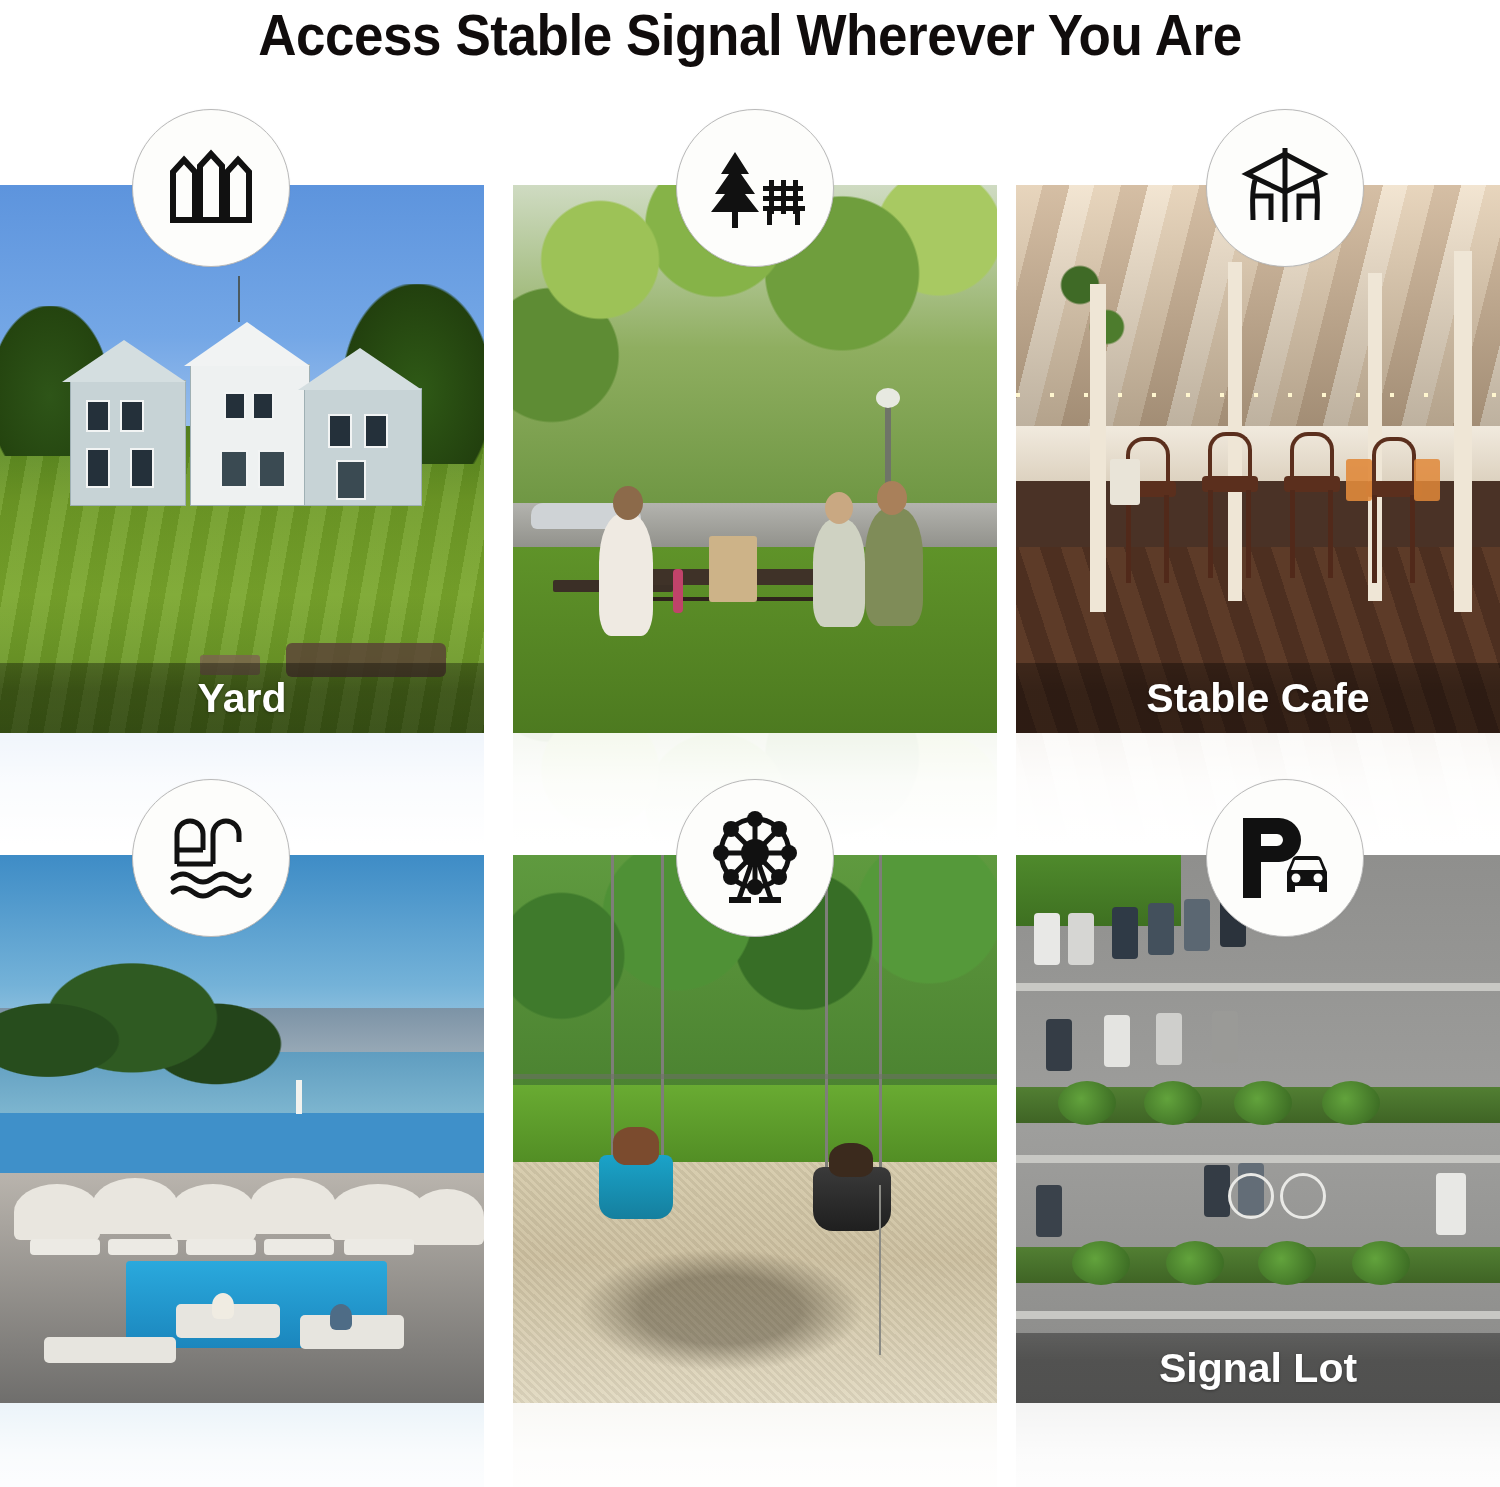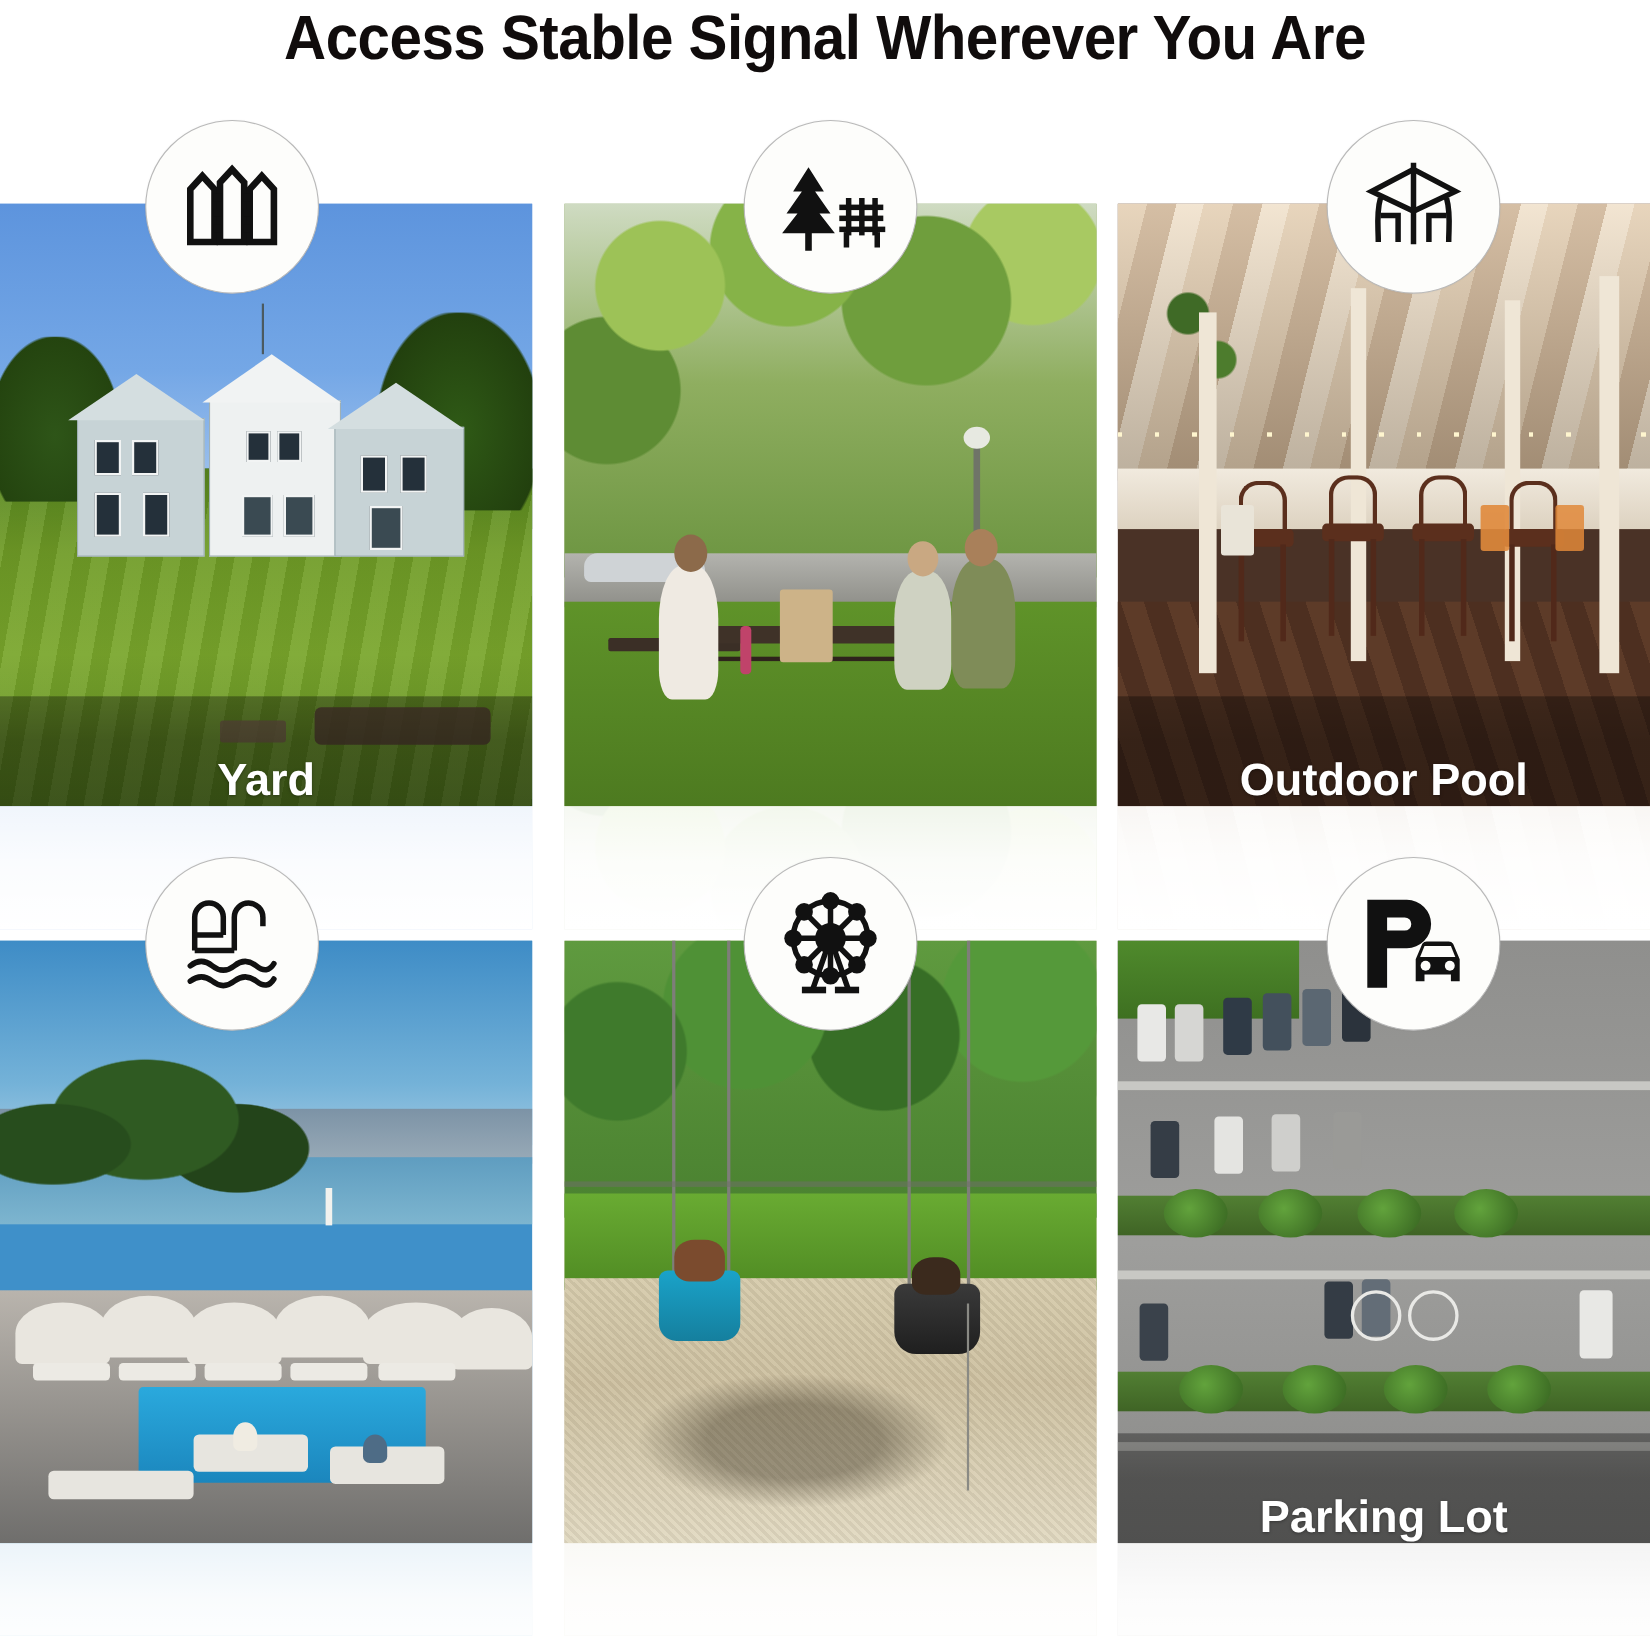--- a/index.html
+++ b/index.html
@@ -60,24 +60,24 @@
     height: 548px;
     overflow: hidden;
   }
 
   
   .caption-band {
     position: absolute;
     left: 0;
     bottom: 0;
     width: 100%;
-    height: 100px;
+    height: 70px;
     background: linear-gradient(to bottom, rgba(0,0,0,0.34) 0%, rgba(0,0,0,0.42) 40%, rgba(0,0,0,0.42) 100%);
     display: flex;
-    align-items: flex-end;
+    align-items: center;
     justify-content: center;
   }
   .caption-text {
     color: #ffffff;
     font-size: 41px;
     font-weight: bold;
     letter-spacing: 0px;
     font-family: "Liberation Sans", sans-serif;
     text-shadow: 0 1px 3px rgba(0,0,0,0.35);
     white-space: nowrap;
@@ -405,21 +405,21 @@
           <div class="back"></div>
             <div class="seat"></div>
           <div class="leg" style="left:6px;"></div>
             <div class="leg" style="left:44px;"></div>
         </div>
         <div style="position:absolute;left:94px;top:50%;width:30px;height:46px;background:#e9e4d8;border-radius:3px;"></div>
         <div style="position:absolute;left:330px;top:50%;width:26px;height:42px;background:#e08a3c;border-radius:3px;opacity:0.9;"></div>
         <div style="position:absolute;left:398px;top:50%;width:26px;height:42px;background:#e0883a;border-radius:3px;opacity:0.85;"></div>
       </div>
       <div class="caption-band">
-        <span class="caption-text">Outdoor Pool</span>
+        <span class="caption-text">Stable Cafe</span>
       </div>
     </div>
     <div class="reflection">
       <div class="refl-inner">
         <div class="ph-cafe">
             <div class="tentroof"></div>
           </div>
       </div>
       <div class="refl-veil"></div>
     </div>
@@ -569,21 +569,21 @@
         <div class="car2" style="left:188px; top:310px; background:#343c45;"></div>
         <div class="car2" style="left:222px; top:308px; background:#636d77;"></div>
         <div class="car2" style="left:20px;  top:330px; background:#3a424b;"></div>
         <div class="car2" style="left:420px; top:318px; background:#e8e8e5; width:30px; height:62px;"></div>
         <div class="circles" style="left:212px; top:318px;">
           <i style="left:0;"></i>
             <i style="left:52px;"></i>
         </div>
       </div>
       <div class="caption-band">
-        <span class="caption-text">Parking Lot</span>
+        <span class="caption-text">Signal Lot</span>
       </div>
     </div>
     <div class="reflection">
       <div class="refl-inner">
         <div class="ph-park2">
             <div class="asphalt"></div>
           </div>
       </div>
       <div class="refl-veil"></div>
     </div>

